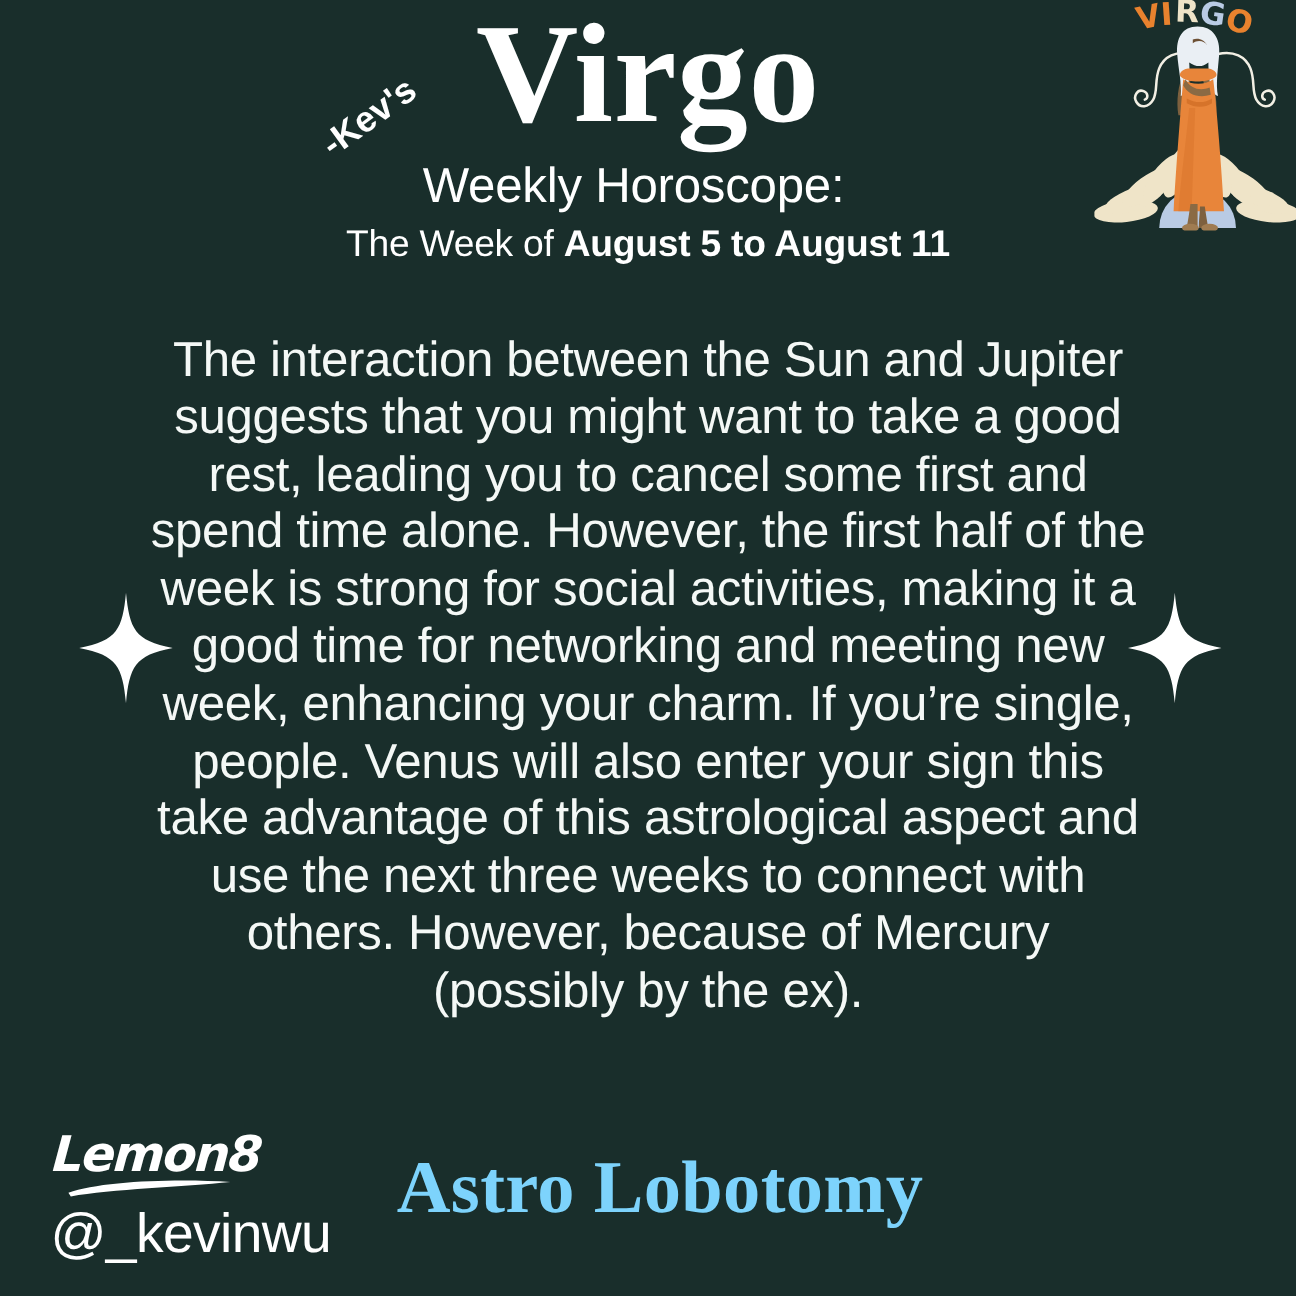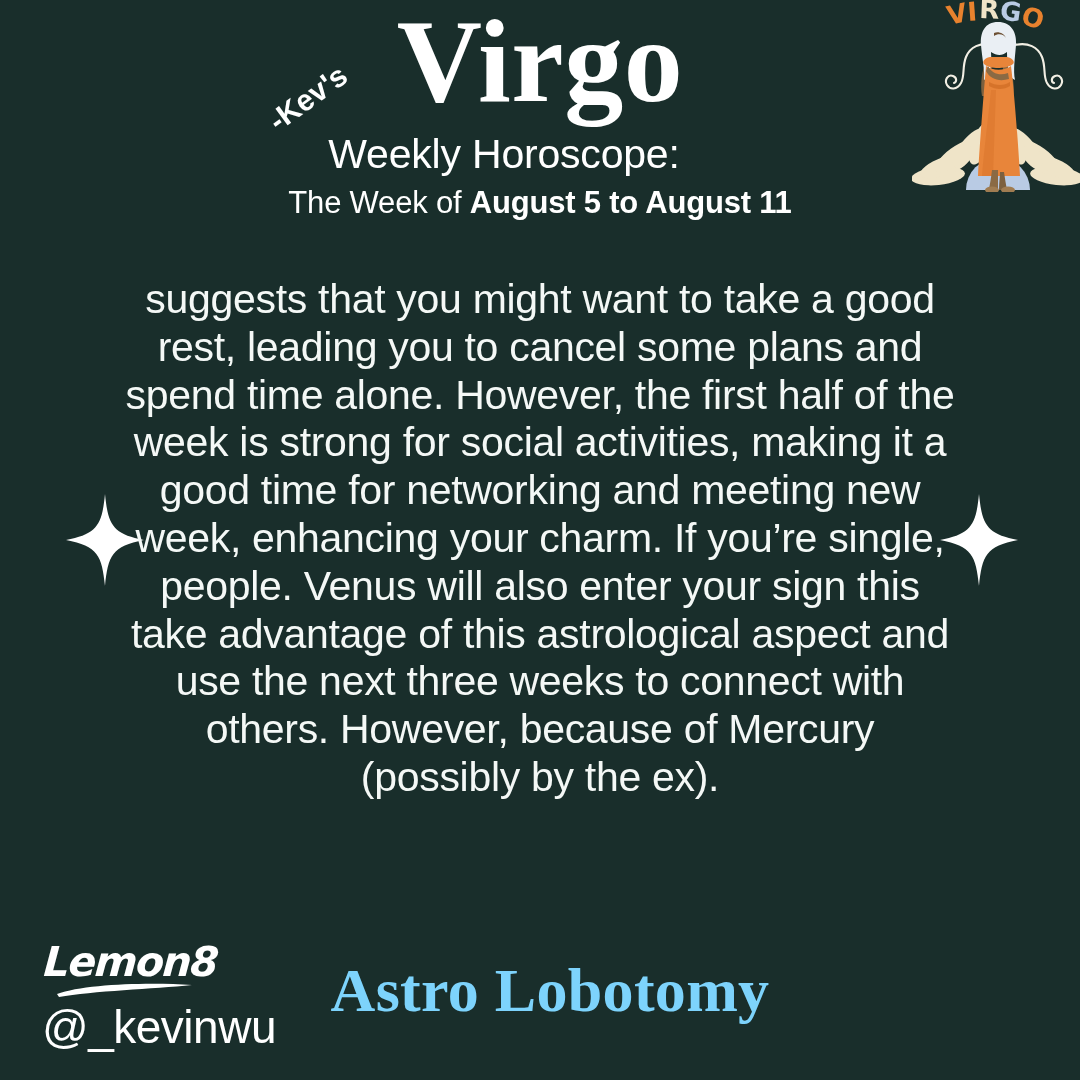--- a/index.html
+++ b/index.html
@@ -47,20 +47,21 @@
 
   .subtitle {
     position: absolute;
     left: 0;
     top: 131px;
     width: 1008px;
     text-align: center;
     font-size: 41px;
     color: #ffffff;
     letter-spacing: -0.2px;
+    padding-left: 24px;
   }
   .subtitle2 {
     position: absolute;
     left: 0;
     top: 185px;
     width: 1080px;
     text-align: center;
     font-size: 31px;
     color: #ffffff;
     letter-spacing: -0.2px;
@@ -217,22 +218,23 @@
       <path d="M39 0 C 42 30 46 40 78 46 C 46 52 42 62 39 92 C 36 62 32 52 0 46 C 32 40 36 30 39 0 Z" fill="#ffffff"></path>
     </svg>
   </div>
   <div class="sparkle" style="left:940px; top:494px;">
     <svg width="78" height="92" viewBox="0 0 78 92" xmlns="http://www.w3.org/2000/svg">
       <path d="M39 0 C 42 30 46 40 78 46 C 46 52 42 62 39 92 C 36 62 32 52 0 46 C 32 40 36 30 39 0 Z" fill="#ffffff"></path>
     </svg>
   </div>
 
   <div class="body-text">
+    <span class="ln">The interaction between the Sun and Jupiter</span>
     <span class="ln">suggests that you might want to take a good</span>
-    <span class="ln">rest, leading you to cancel some plans and</span>
+    <span class="ln">rest, leading you to cancel some first and</span>
     <span class="ln">spend time alone. However, the first half of the</span>
     <span class="ln">week is strong for social activities, making it a</span>
     <span class="ln">good time for networking and meeting new</span>
     <span class="ln">week, enhancing your charm. If you’re single,</span>
     <span class="ln">people. Venus will also enter your sign this</span>
     <span class="ln">take advantage of this astrological aspect and</span>
     <span class="ln">use the next three weeks to connect with</span>
     <span class="ln">others. However, because of Mercury</span>
     <span class="ln">(possibly by the ex).</span>
   </div>

